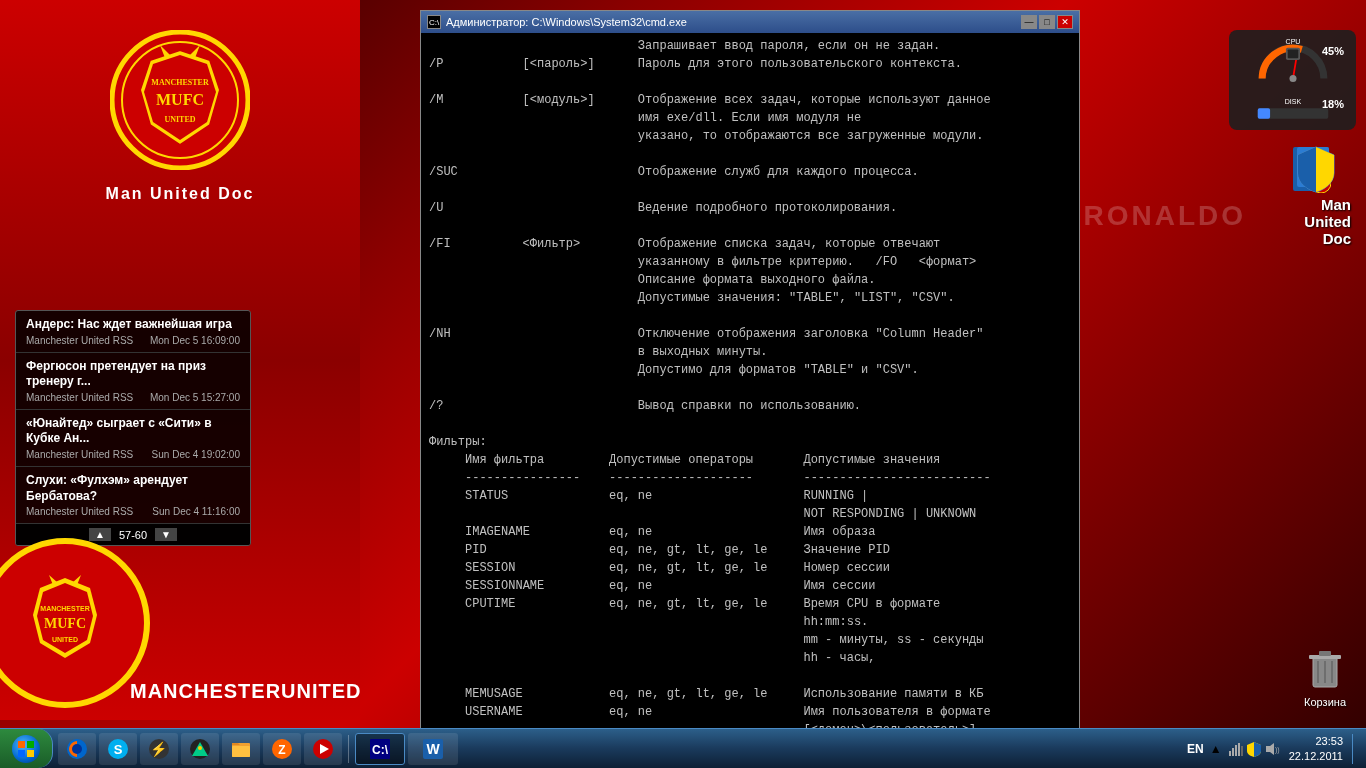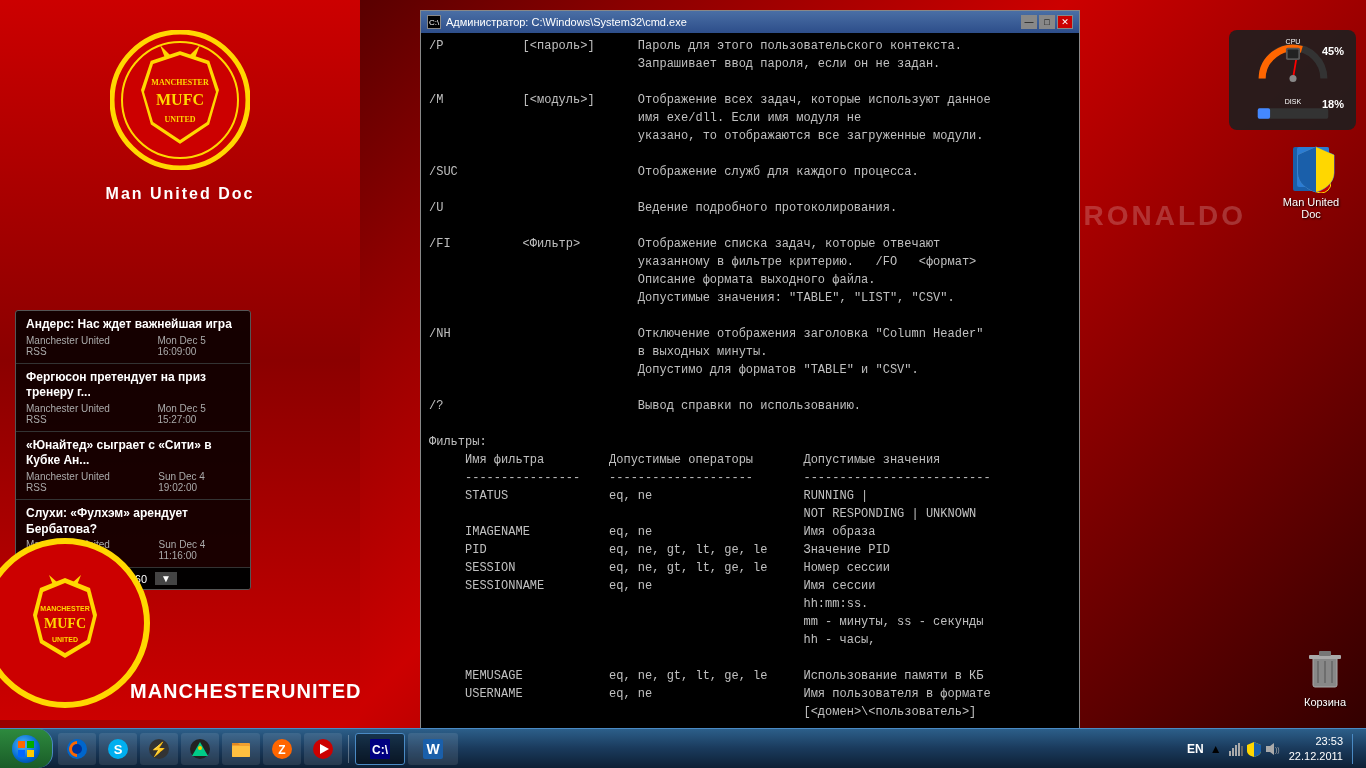--- a/index.html
+++ b/index.html
@@ -148,21 +148,20 @@
       font-weight: bold;
       line-height: 1.3;
     }
 
     .rss-meta {
       color: #aaaaaa;
       font-size: 10px;
       margin-top: 2px;
       display: flex;
       justify-content: space-between;
-      gap: 33px;
     }
 
     .rss-pagination {
       background: rgba(0,0,0,0.9);
       padding: 4px 10px;
       display: flex;
       align-items: center;
       justify-content: center;
       gap: 8px;
       color: white;
@@ -307,23 +306,24 @@
     .desktop-icon-img {
       width: 48px;
       height: 48px;
       display: flex;
       align-items: center;
       justify-content: center;
     }
 
     .desktop-icon-label {
       color: white;
-      font-size: 11px;
-      text-align: center;
+      font-size: 15px;
+      text-align: right;
       text-shadow: 1px 1px 2px black;
+      font-weight: bold;
     }
 
     
     .recycle-bin {
       position: absolute;
       right: 20px;
       bottom: 60px;
       display: flex;
       flex-direction: column;
       align-items: center;
@@ -591,22 +591,22 @@
         <span>Администратор: C:\Windows\System32\cmd.exe</span>
       </div>
       <div class="cmd-controls">
         <div class="cmd-btn cmd-btn-min">—</div>
         <div class="cmd-btn cmd-btn-max">□</div>
         <div class="cmd-btn cmd-btn-close">✕</div>
       </div>
     </div>
 
     <div class="cmd-content">
+      <div class="cmd-line">                             Запрашивает ввод пароля, если он не задан.</div>
       <div class="cmd-line">/P           [&lt;пароль&gt;]      Пароль для этого пользовательского контекста.</div>
-      <div class="cmd-line">                             Запрашивает ввод пароля, если он не задан.</div>
       <div class="cmd-line">&nbsp;</div>
       <div class="cmd-line">/M           [&lt;модуль&gt;]      Отображение всех задач, которые используют данное</div>
       <div class="cmd-line">                             имя exe/dll. Если имя модуля не</div>
       <div class="cmd-line">                             указано, то отображаются все загруженные модули.</div>
       <div class="cmd-line">&nbsp;</div>
       <div class="cmd-line">/SUC                         Отображение служб для каждого процесса.</div>
       <div class="cmd-line">&nbsp;</div>
       <div class="cmd-line">/U                           Ведение подробного протоколирования.</div>
       <div class="cmd-line">&nbsp;</div>
       <div class="cmd-line">/FI          &lt;Фильтр&gt;        Отображение списка задач, которые отвечают</div>
@@ -622,20 +622,21 @@
       <div class="cmd-line">&nbsp;</div>
       <div class="cmd-line">Фильтры:</div>
       <div class="cmd-line">     Имя фильтра         Допустимые операторы       Допустимые значения</div>
       <div class="cmd-line">     ----------------    --------------------       --------------------------</div>
       <div class="cmd-line">     STATUS              eq, ne                     RUNNING |</div>
       <div class="cmd-line">                                                    NOT RESPONDING | UNKNOWN</div>
       <div class="cmd-line">     IMAGENAME           eq, ne                     Имя образа</div>
       <div class="cmd-line">     PID                 eq, ne, gt, lt, ge, le     Значение PID</div>
       <div class="cmd-line">     SESSION             eq, ne, gt, lt, ge, le     Номер сессии</div>
       <div class="cmd-line">     SESSIONNAME         eq, ne                     Имя сессии</div>
+      <div class="cmd-line">     CPUTIME             eq, ne, gt, lt, ge, le     Время CPU в формате</div>
       <div class="cmd-line">                                                    hh:mm:ss.</div>
       <div class="cmd-line">                                                    mm - минуты, ss - секунды</div>
       <div class="cmd-line">                                                    hh - часы,</div>
       <div class="cmd-line">&nbsp;</div>
       <div class="cmd-line">     MEMUSAGE            eq, ne, gt, lt, ge, le     Использование памяти в КБ</div>
       <div class="cmd-line">     USERNAME            eq, ne                     Имя пользователя в формате</div>
       <div class="cmd-line">                                                    [&lt;домен&gt;\&lt;пользователь&gt;]</div>
 
     </div>
   </div>

